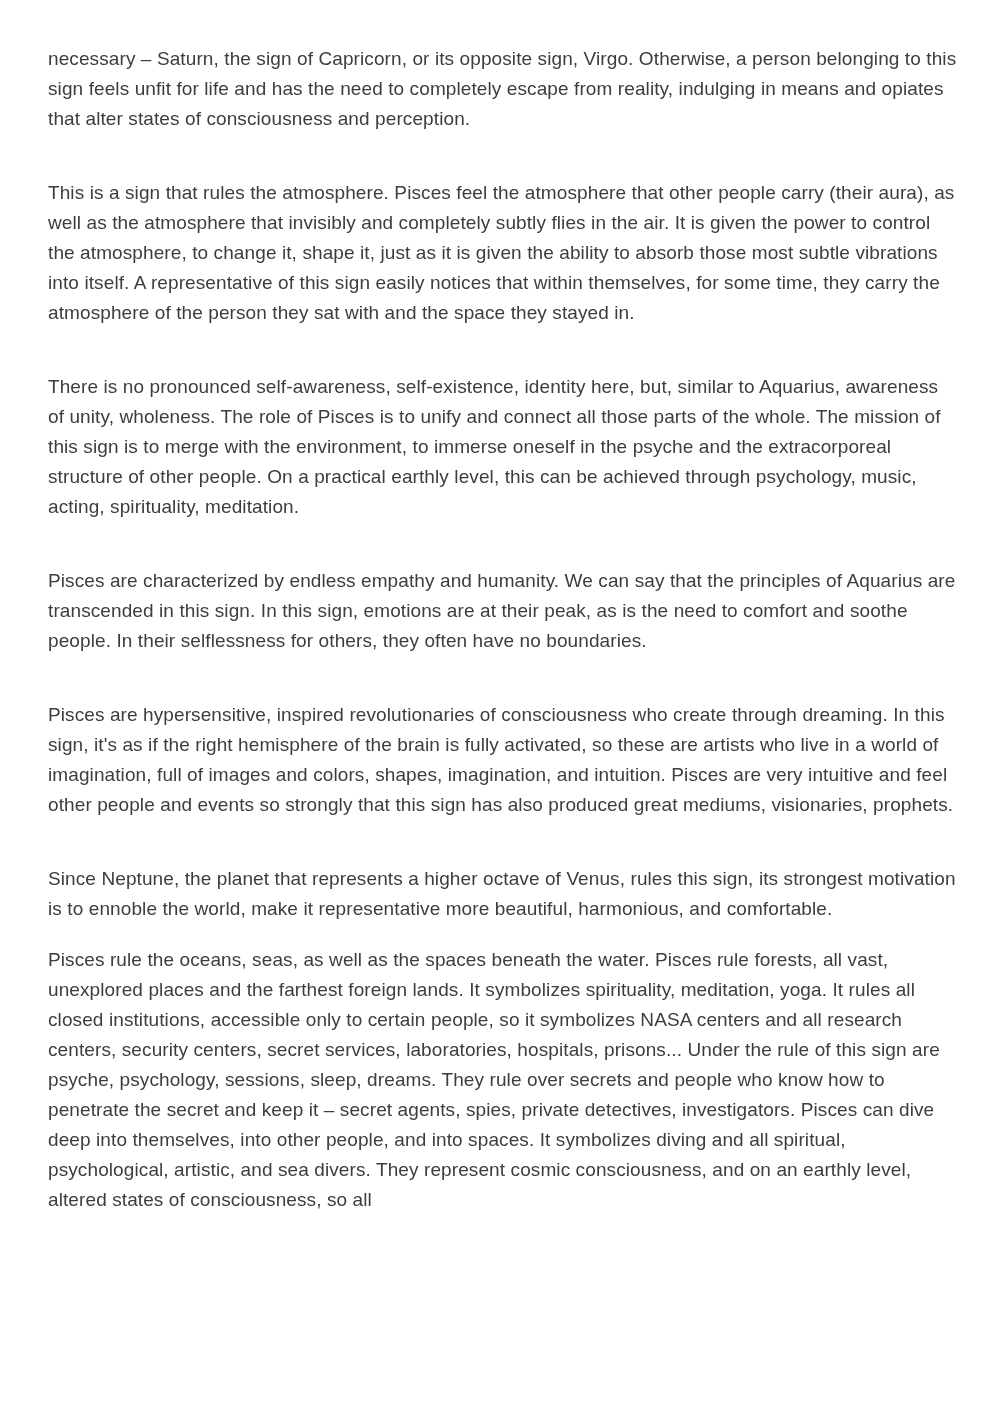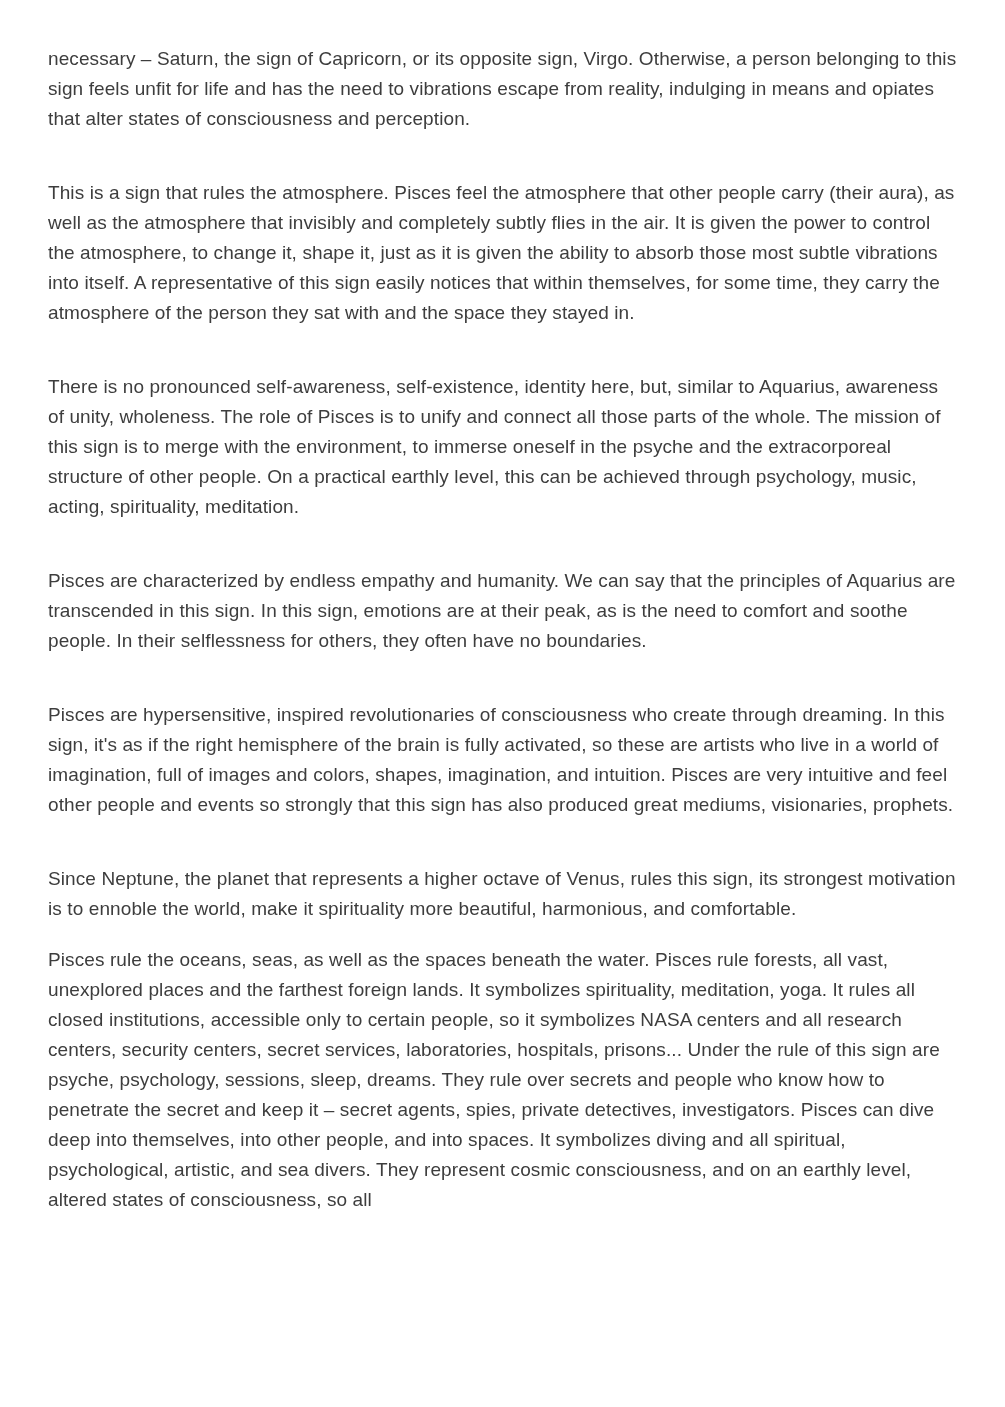--- a/index.html
+++ b/index.html
@@ -30,21 +30,21 @@
   }
   .content p:last-child {
     margin-bottom: 18px;
   }
 </style>
 </head>
 <body>
 
 <div class="page">
   <div class="content">
-    <p>necessary – Saturn, the sign of Capricorn, or its opposite sign, Virgo. Otherwise, a person belonging to this sign feels unfit for life and has the need to vibrations escape from reality, indulging in means and opiates that alter states of consciousness and perception.</p>
+    <p>necessary – Saturn, the sign of Capricorn, or its opposite sign, Virgo. Otherwise, a person belonging to this sign feels unfit for life and has the need to completely escape from reality, indulging in means and opiates that alter states of consciousness and perception.</p>
     <p>This is a sign that rules the atmosphere. Pisces feel the atmosphere that other people carry (their aura), as well as the atmosphere that invisibly and completely subtly flies in the air. It is given the power to control the atmosphere, to change it, shape it, just as it is given the ability to absorb those most subtle vibrations into itself. A representative of this sign easily notices that within themselves, for some time, they carry the atmosphere of the person they sat with and the space they stayed in.</p>
     <p>There is no pronounced self-awareness, self-existence, identity here, but, similar to Aquarius, awareness of unity, wholeness. The role of Pisces is to unify and connect all those parts of the whole. The mission of this sign is to merge with the environment, to immerse oneself in the psyche and the extracorporeal structure of other people. On a practical earthly level, this can be achieved through psychology, music, acting, spirituality, meditation.</p>
     <p>Pisces are characterized by endless empathy and humanity. We can say that the principles of Aquarius are transcended in this sign. In this sign, emotions are at their peak, as is the need to comfort and soothe people. In their selflessness for others, they often have no boundaries.</p>
     <p>Pisces are hypersensitive, inspired revolutionaries of consciousness who create through dreaming. In this sign, it's as if the right hemisphere of the brain is fully activated, so these are artists who live in a world of imagination, full of images and colors, shapes, imagination, and intuition. Pisces are very intuitive and feel other people and events so strongly that this sign has also produced great mediums, visionaries, prophets.</p>
-    <p class="tight">Since Neptune, the planet that represents a higher octave of Venus, rules this sign, its strongest motivation is to ennoble the world, make it spirituality more beautiful, harmonious, and comfortable.</p>
+    <p class="tight">Since Neptune, the planet that represents a higher octave of Venus, rules this sign, its strongest motivation is to ennoble the world, make it representative more beautiful, harmonious, and comfortable.</p>
     <p>Pisces rule the oceans, seas, as well as the spaces beneath the water. Pisces rule forests, all vast, unexplored places and the farthest foreign lands. It symbolizes spirituality, meditation, yoga. It rules all closed institutions, accessible only to certain people, so it symbolizes NASA centers and all research centers, security centers, secret services, laboratories, hospitals, prisons... Under the rule of this sign are psyche, psychology, sessions, sleep, dreams. They rule over secrets and people who know how to penetrate the secret and keep it – secret agents, spies, private detectives, investigators. Pisces can dive deep into themselves, into other people, and into spaces. It symbolizes diving and all spiritual, psychological, artistic, and sea divers. They represent cosmic consciousness, and on an earthly level, altered states of consciousness, so all</p>
   </div>
 </div>
 
 </body></html>

